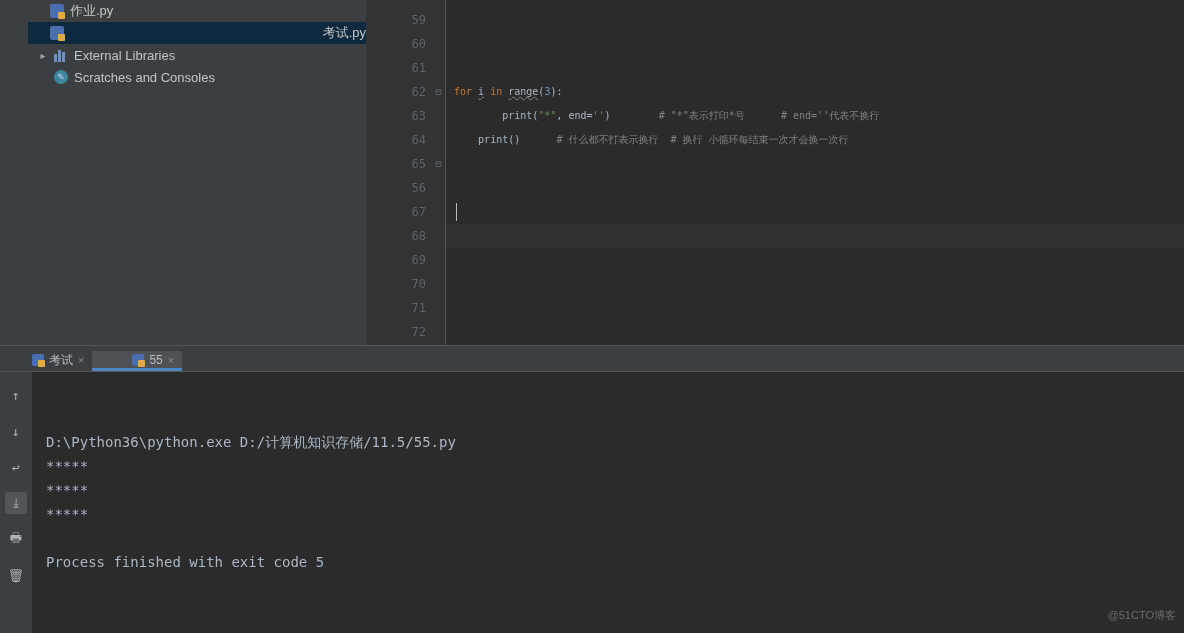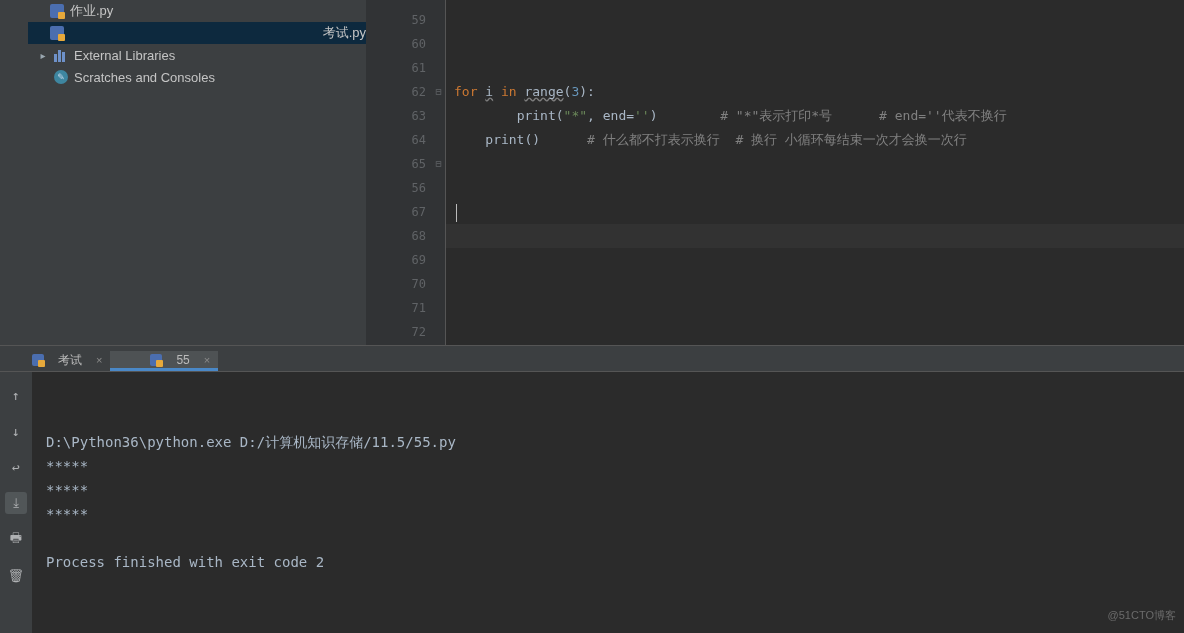--- a/index.html
+++ b/index.html
@@ -18,34 +18,34 @@
   .lib-icon span { width:3px; background:#6e91c9; }
   .lib-icon span:nth-child(1){height:8px}
   .lib-icon span:nth-child(2){height:12px}
   .lib-icon span:nth-child(3){height:10px}
   .scratch-icon { width:14px; height:14px; border-radius:50%; background:#3e86a0; display:inline-flex; align-items:center; justify-content:center; font-size:9px; color:#cde; }
   .chev { color:#9aa7b0; font-size:10px; width:10px; text-align:center; }
 
   .editor { flex:1; background:#2b2b2b; display:flex; }
   .gutter { width:66px; background:#313335; text-align:right; color:#606366; padding:8px 6px 0 0; line-height:24px; font-size:12px; user-select:none; }
   .fold-col { width:14px; background:#313335; padding-top:8px; line-height:24px; text-align:center; color:#606366; font-size:10px; border-right:1px solid #555; }
-  .code { flex:1; padding:8px 0 0 8px; line-height:24px; font-size:13px; position:relative; }
+  .code { flex:1; padding:8px 0 0 8px; line-height:24px; font-size:10px; position:relative; }
   .ln { white-space:pre; height:24px; }
   .kw { color:#cc7832; }
   .fn { color:#a9b7c6; }
   .str { color:#6a8759; }
   .num { color:#6897bb; }
   .cmt { color:#808080; }
   .ident { color:#a9b7c6; }
   .underline { text-decoration:underline wavy #808080; text-decoration-skip-ink:none; }
   .cursor-line { background:#323232; position:absolute; left:0; right:0; height:24px; top:224px; z-index:0; }
   .caret { display:inline-block; width:1px; height:18px; background:#bbb; vertical-align:middle; margin-left:2px; }
 
   .between { height:27px; background:#3c3f41; border-top:1px solid #555; border-bottom:1px solid #555; display:flex; align-items:flex-end; padding-left:24px; font-family:"Segoe UI",Arial,sans-serif; }
-  .tab { height:20px; display:flex; align-items:center; gap:14px; padding:0 8px; color:#bbbbbb; font-size:12px; border-bottom:2px solid transparent; }
+  .tab { height:20px; display:flex; align-items:center; gap:5px; padding:0 8px; color:#bbbbbb; font-size:12px; border-bottom:2px solid transparent; }
   .tab.active { border-bottom:3px solid #4a88c7; background:#4e5254;padding-left:40px; }
   .tab .close { color:#8a8a8a; font-size:11px; }
   .tab .py-icon { width:12px; height:12px; }
 
   .lower { flex:1; background:#2b2b2b; display:flex; }
   .tool-col { width:32px; background:#3c3f41; display:flex; flex-direction:column; align-items:center; padding-top:12px; gap:14px; }
   .tool-btn { width:22px; height:22px; display:flex; align-items:center; justify-content:center; color:#afb1b3; font-size:13px; border-radius:3px; cursor:pointer; }
   .tool-btn.active { background:#515658; }
   .console { flex:1; padding:10px 14px; font-size:14px; line-height:24px; color:#a9b7c6; white-space:pre-wrap; position:relative; }
   .watermark { position:absolute; right:8px; bottom:6px; color:#6b6b6b; font-size:11px; font-family:"Segoe UI",Arial,sans-serif; }
@@ -152,16 +152,16 @@
   <div class="lower">
     <div class="tool-col" id="toolcol">
         <div class="tool-btn">↑</div>
         <div class="tool-btn">↓</div>
         <div class="tool-btn">↩</div>
         <div class="tool-btn active">⤓</div>
         <div class="tool-btn">🖶</div>
         <div class="tool-btn">🗑</div>
       </div>
     <div class="console" id="console">
-      <div>D:\Python36\python.exe D:/计算机知识存储/11.5/55.py</div><div>*****</div><div>*****</div><div>*****</div><div>&nbsp;</div><div>Process finished with exit code 2</div><div class="watermark">@51CTO博客</div>
+      <div>D:\Python36\python.exe D:/计算机知识存储/11.5/55.py</div><div>*****</div><div>*****</div><div>*****</div><div>&nbsp;</div><div>Process finished with exit code 5</div><div class="watermark">@51CTO博客</div>
     </div>
   </div>
 </div>
 
 </body></html>

